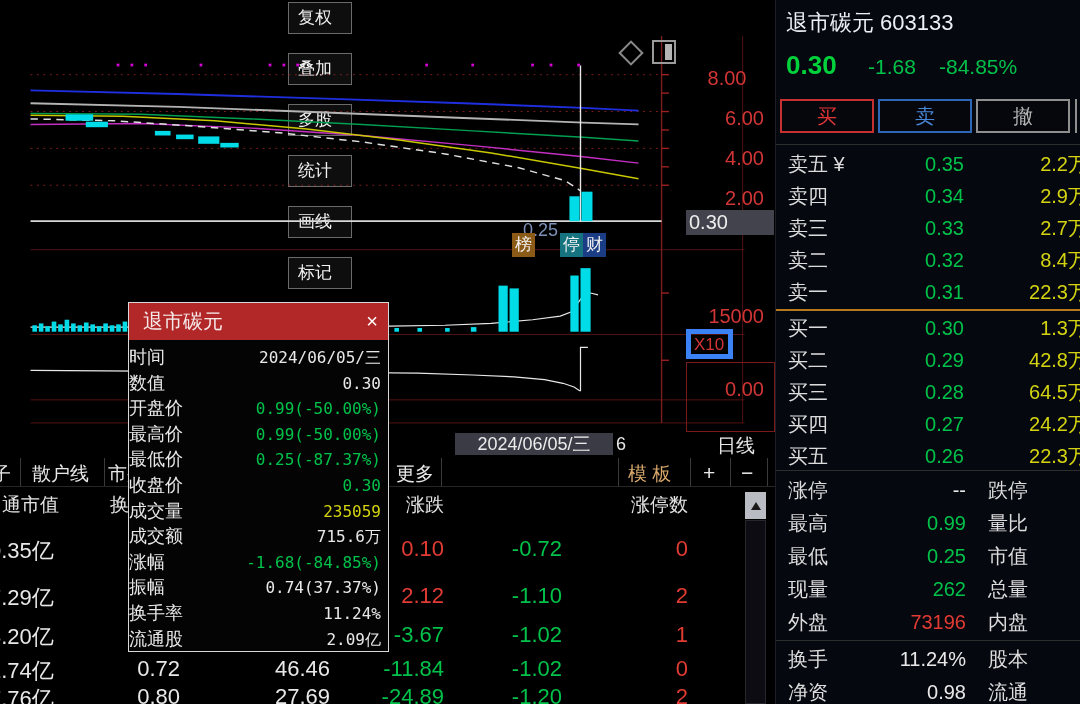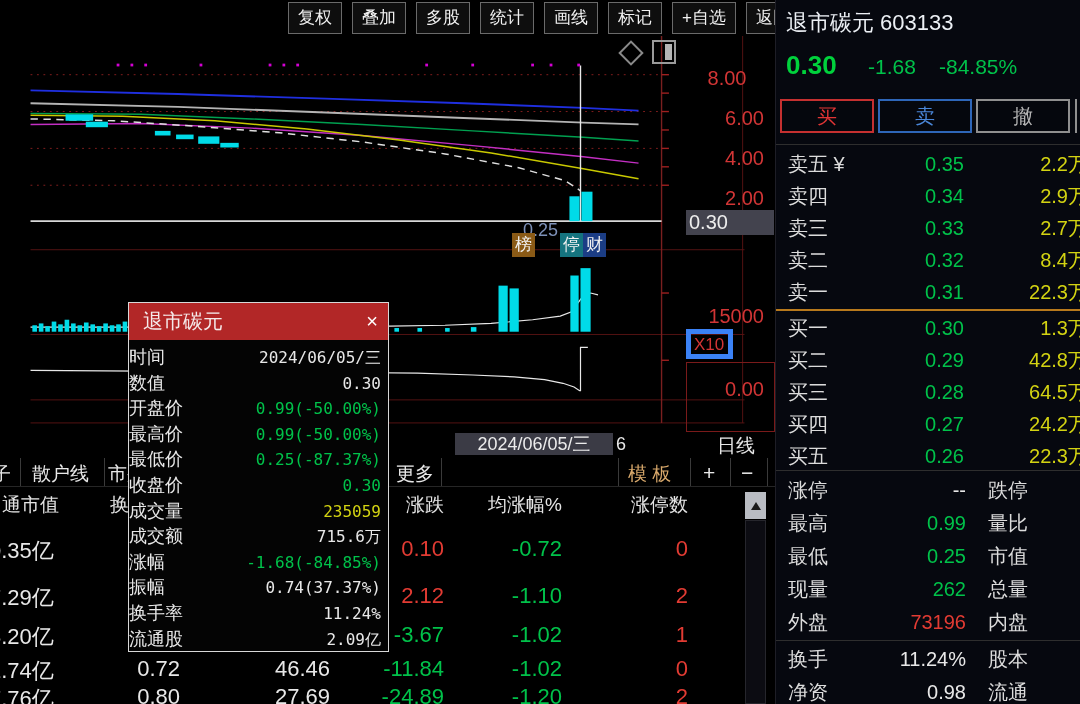--- a/index.html
+++ b/index.html
@@ -1,21 +1,21 @@
 <!DOCTYPE html>
 <html><head>
 <meta charset="utf-8">
 <style>
   html,body{margin:0;padding:0;background:#000;}
   #screen{position:relative;width:1080px;height:704px;background:#000;overflow:hidden;
           font-family:"Liberation Sans",sans-serif;color:#e8e8e8;}
   .abs{position:absolute;}
   .green{color:#00c24a}.red{color:#e23b33}.yellow{color:#d3d312}.white{color:#e8e8e8}
   
-  #toolbar{position:absolute;left:288px;top:2px;height:32px;display:flex;gap:10px;}
+  #toolbar{position:absolute;left:288px;top:2px;height:32px;display:flex;gap:19px;flex-direction:column;}
   .tbtn{border:1px solid #6a6a6a;background:#0e0e0e;color:#f2f2f2;font-size:17px;
         padding:4px 9px;line-height:22px;white-space:nowrap;}
   
   #panel{position:absolute;left:775px;top:0;width:305px;height:704px;background:#06080f;
          border-left:1px solid #1e1e26;overflow:hidden;}
   .ptitle{position:absolute;left:10px;top:8px;font-size:22px;color:#ecf0f5;white-space:nowrap;}
   .pprice{position:absolute;left:10px;top:50px;font-size:26px;font-weight:bold;color:#00d23c;}
   .pchg{position:absolute;left:92px;top:55px;font-size:21px;color:#00c24a;}
   .pchgp{position:absolute;left:163px;top:55px;font-size:21px;color:#00c24a;}
   .act{position:absolute;top:99px;width:94px;height:34px;display:flex;align-items:center;
@@ -263,21 +263,20 @@
     <div class="tab" style="left:703px;font-size:21px;">+</div>
     <div class="vsep" style="left:730px;"></div>
     <div class="tab" style="left:741px;font-size:21px;">−</div>
     <div class="vsep" style="left:767px;"></div>
   </div>
 
   <div class="thead">
     <span class="cell" style="left:2px;">通市值</span>
     <span class="cell" style="left:110px;">换手</span>
     <span class="cell c4">涨跌</span>
-    <span class="cell c5">均涨幅%</span>
     <span class="cell c6">涨停数</span>
   </div>
   <div class="scrollup">
       <div class="uptri"></div>
     </div>
   <div class="scrolltrack"></div>
 
   <div class="trow" style="top:536px;">
     <span class="cell c1">0.35亿</span>
     <span class="cell c2"></span>

